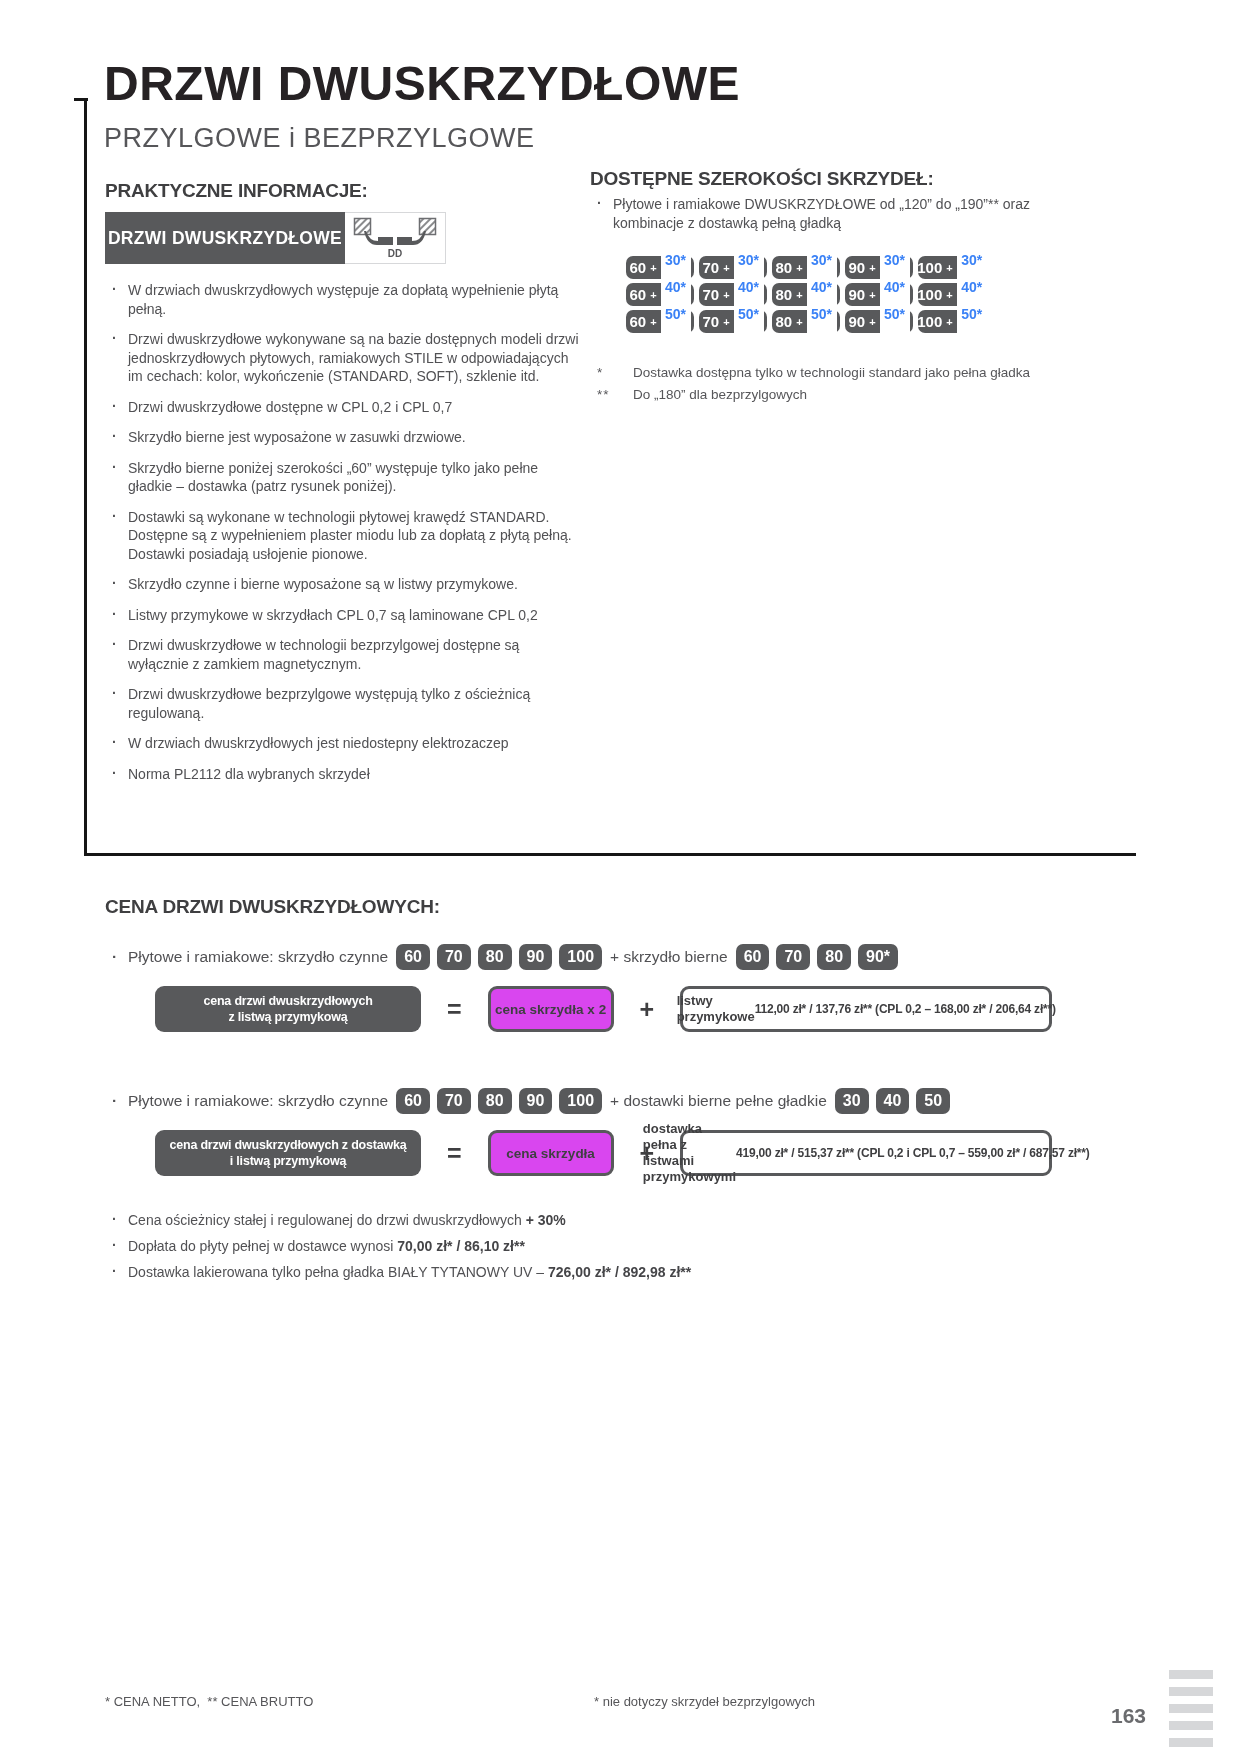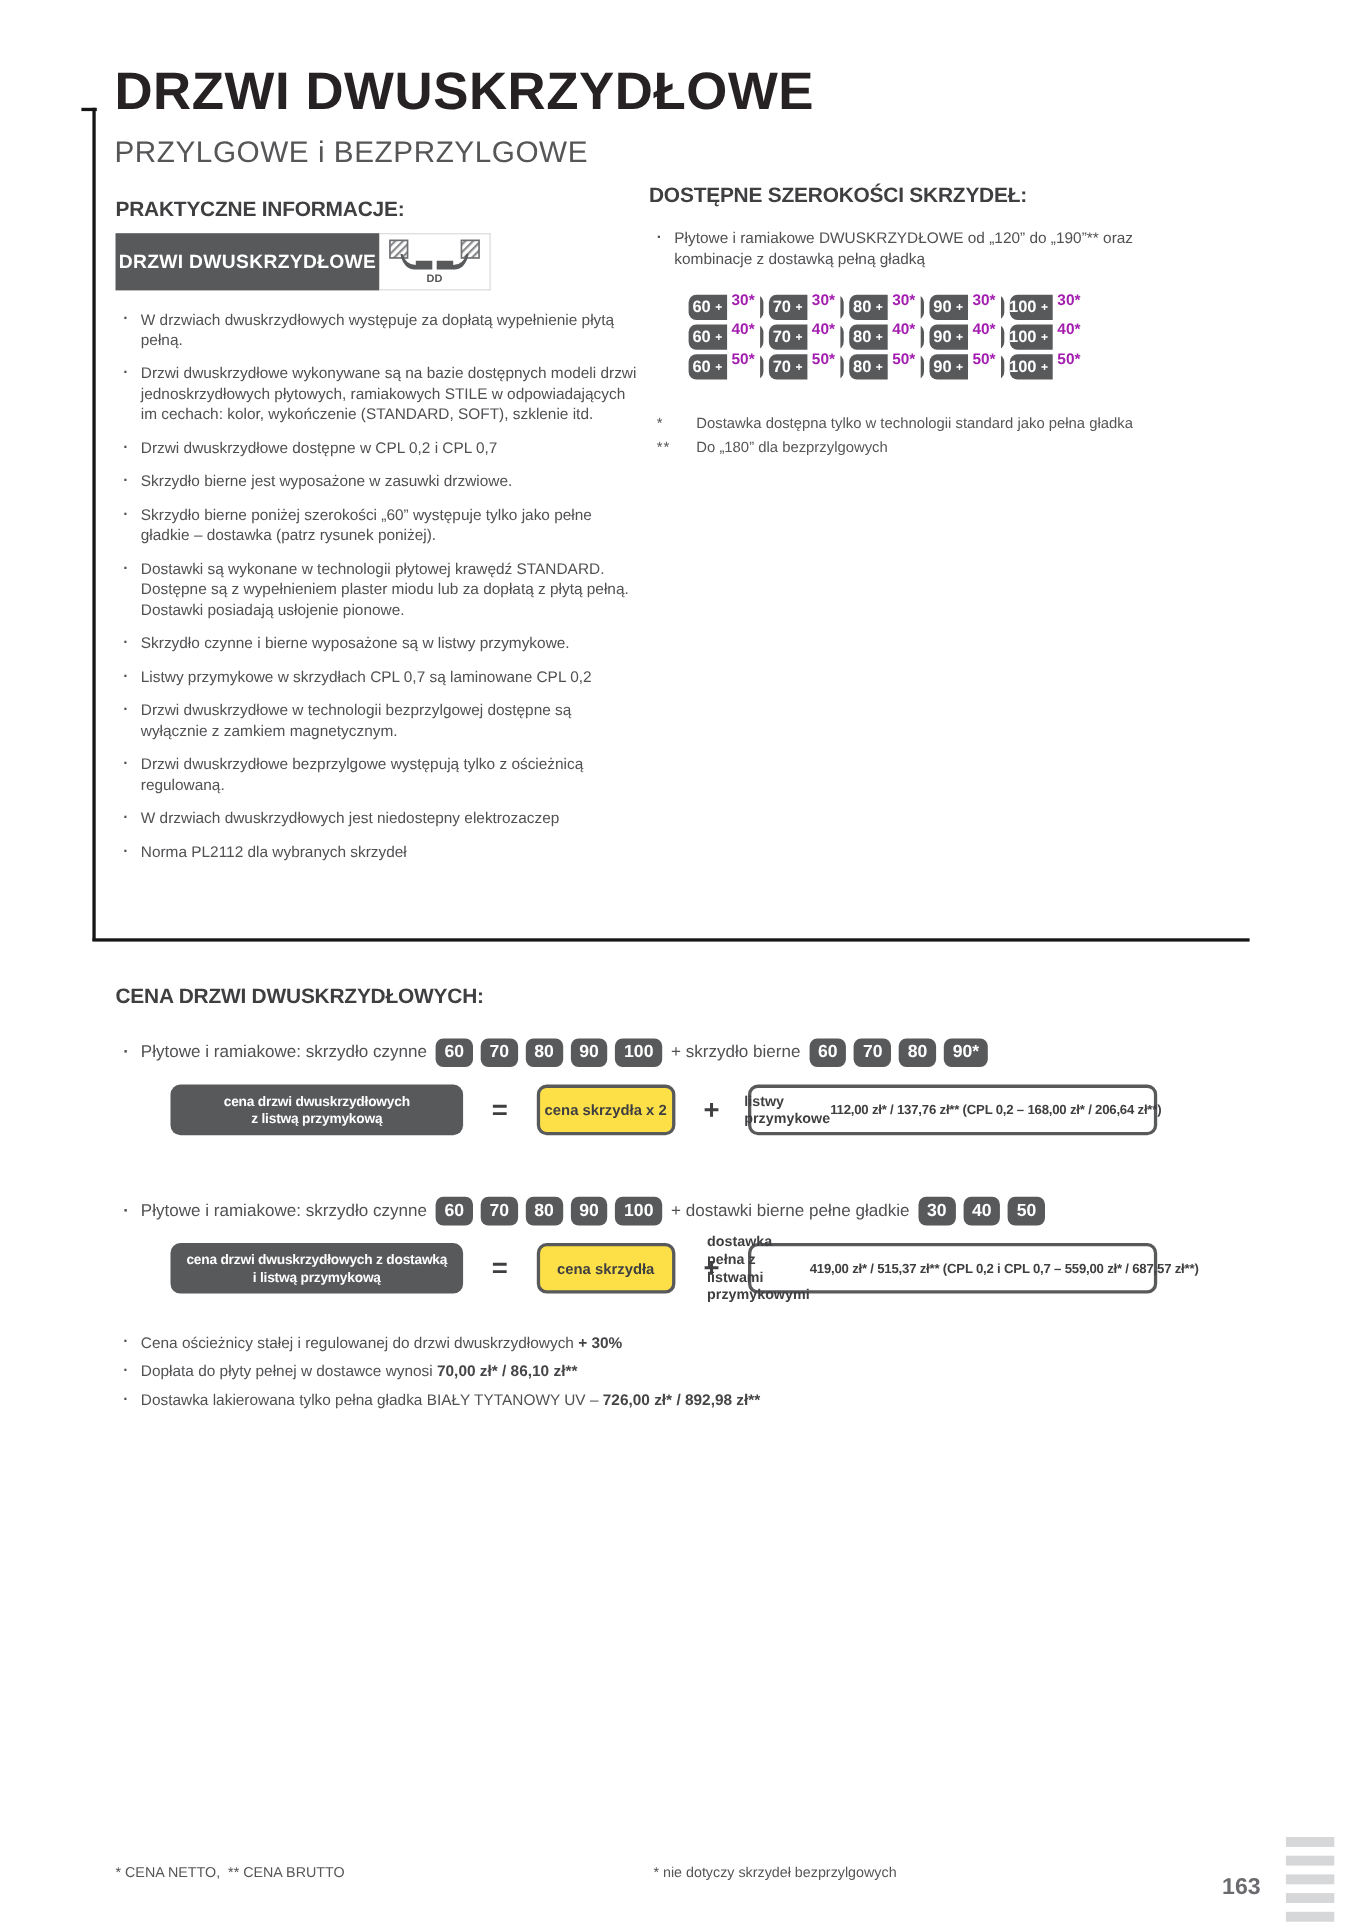--- a/index.html
+++ b/index.html
@@ -28,47 +28,47 @@
   .icon-caption{font-size:10px;font-weight:700;color:#565659;line-height:10px;}
 
   ul.bullets{list-style:none;margin:17px 0 0;padding:0;}
   ul.bullets li,.bullet-item{position:relative;padding-left:23px;font-size:14px;line-height:18.5px;
     color:#515154;margin-bottom:12px;}
   ul.bullets li::before,.bullet-item::before{content:"·";position:absolute;left:7px;top:-1px;
     font-weight:700;color:#515154;}
 
   
   .right-col{position:absolute;left:590px;top:168px;width:452px;}
-  .right-col .bullet-item{margin-top:17px;}
+  .right-col .bullet-item{margin-top:5px;}
   .combo-grid{display:grid;grid-template-columns:repeat(5,68px);gap:4px 5px;margin:24px 0 0 36px;}
   .combo{height:23px;background:#58595b;border-radius:7px;display:flex;align-items:center;
          justify-content:center;gap:4px;padding:0 2px;}
   .combo-main{color:#fff;font-weight:700;font-size:15px;}
   .combo-plus{color:#fff;font-weight:700;font-size:11px;}
-  .combo-add{background:#fff;border-radius:4px;color:#a21caf;font-weight:700;font-size:14px;
+  .combo-add{background:#fff;border-radius:4px;color:#3b82f6;font-weight:700;font-size:14px;
              height:34px;line-height:19px;padding:0 3px;min-width:24px;text-align:center;}
   .footnotes{margin-top:32px;}
   .footnote{display:flex;margin-bottom:7px;font-size:13.5px;color:#565659;}
   .fn-mark{width:36px;padding-left:7px;flex:none;letter-spacing:1px;}
 
   
   .pricing{position:absolute;left:105px;top:896px;width:1040px;}
   .price-row{position:relative;display:flex;align-items:center;gap:8px;margin-top:26px;
              padding-left:23px;font-size:15.5px;color:#515154;}
   .price-row::before{content:"·";position:absolute;left:7px;top:4px;font-weight:700;}
   .price-row.second{margin-top:56px;}
   .badge-group{display:flex;gap:7px;}
   .pbadge{background:#58595b;color:#fff;font-weight:700;font-size:16px;border-radius:7px;
           height:26px;line-height:26px;padding:0 8px;display:inline-block;}
   .formula{display:flex;align-items:center;margin:16px 0 0 50px;}
   .fresult{width:266px;height:46px;background:#58595b;border-radius:9px;color:#fff;display:flex;
            flex-direction:column;align-items:center;justify-content:center;font-weight:700;
            font-size:12.5px;letter-spacing:-0.2px;line-height:16px;text-align:left;flex:none;}
   .fop{font-size:25px;font-weight:700;color:#3f3f41;margin:0 26px;flex:none;}
-  .fbox1{width:120px;height:40px;border:3px solid #58595b;border-radius:9px;background:#fde047;
+  .fbox1{width:120px;height:40px;border:3px solid #58595b;border-radius:9px;background:#d946ef;
          display:flex;align-items:center;justify-content:center;font-weight:700;font-size:13.5px;
          color:#3f3f41;flex:none;}
   .fbox2{width:366px;height:40px;border:3px solid #58595b;border-radius:9px;background:#fff;
          display:flex;align-items:center;justify-content:center;
          font-weight:700;color:#3f3f41;line-height:16px;flex:none;}
   .fbox2 .l1{font-size:13px;}
   .fbox2 .l2{font-size:12px;letter-spacing:-0.2px;white-space:nowrap;}
   ul.notes{list-style:none;margin:35px 0 0;padding:0;}
   ul.notes li{margin-bottom:8px;font-size:14px;line-height:18px;}
   ul.notes b{font-weight:700;color:#454548;}

